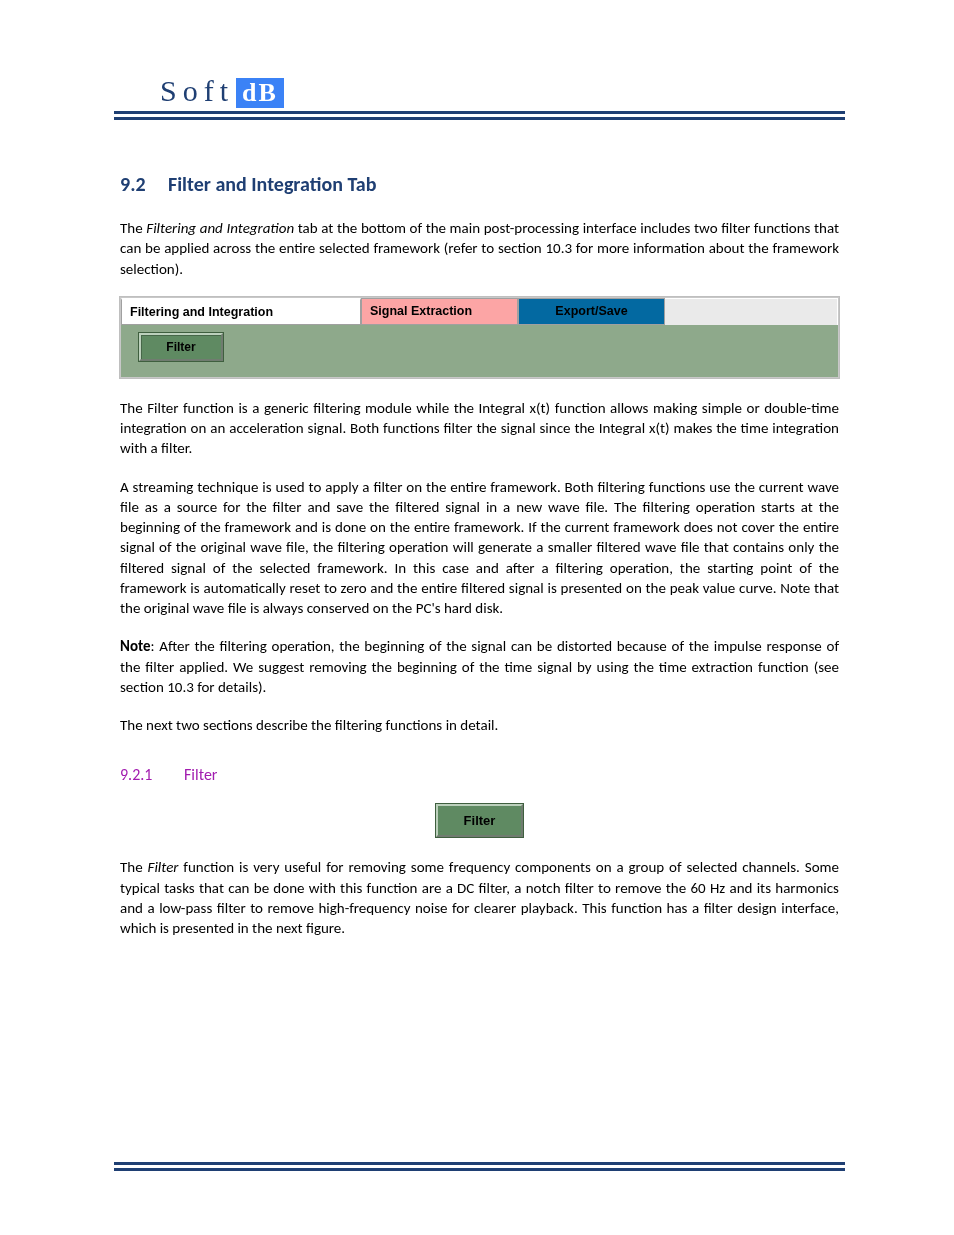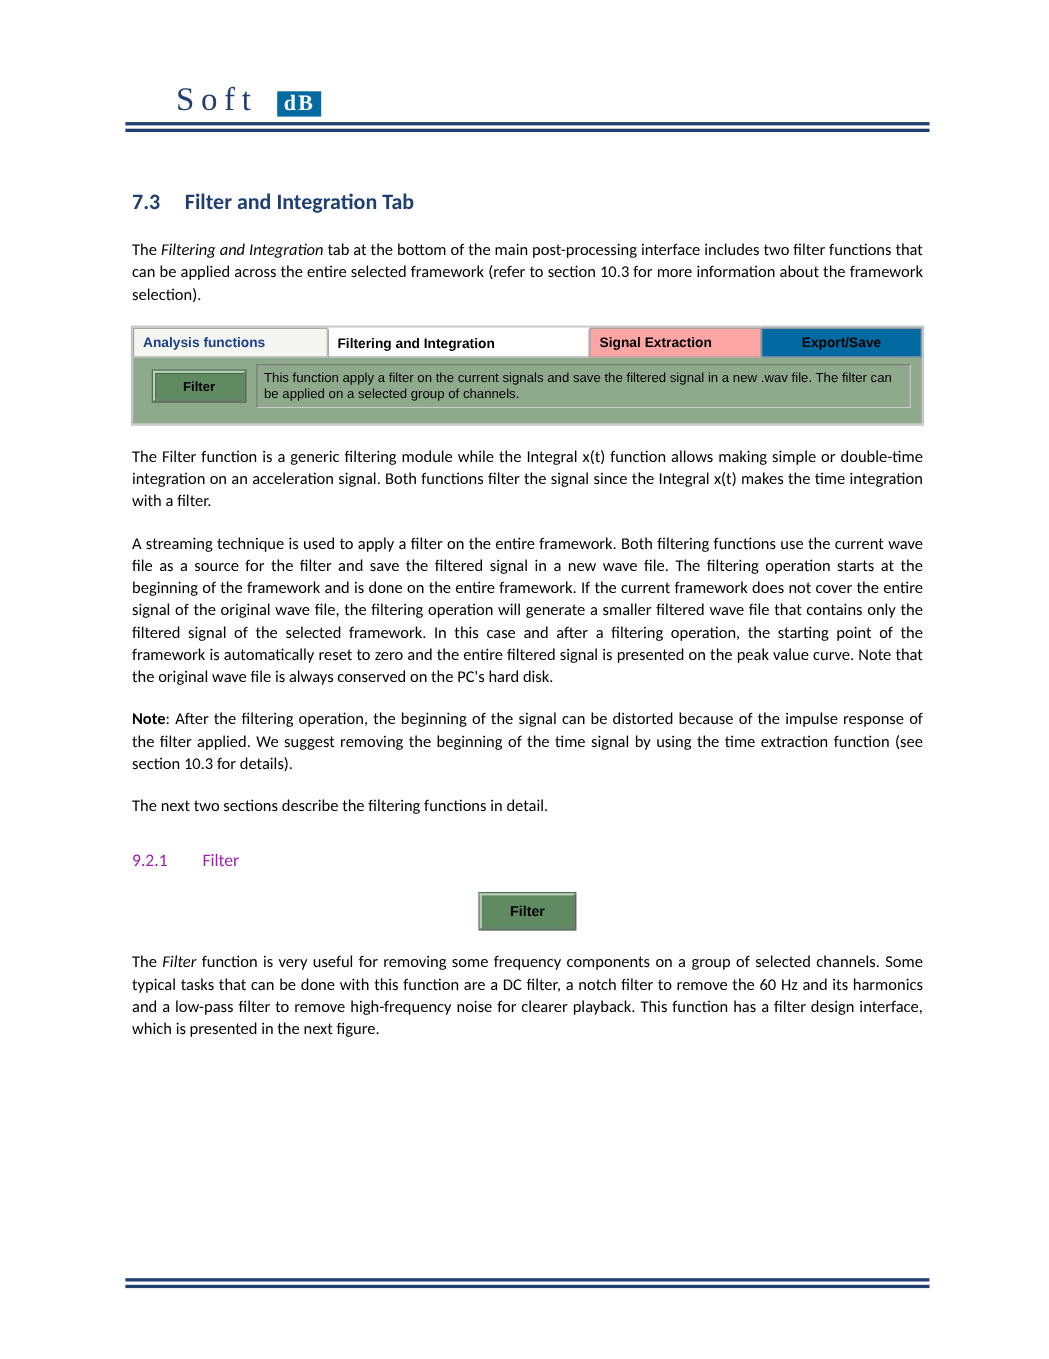--- a/index.html
+++ b/index.html
@@ -33,28 +33,28 @@
   }
   .logo-soft {
     font-family: "Times New Roman", serif;
     font-size: 30px;
     color: #1f3f73;
     letter-spacing: 6px;
     font-weight: normal;
   }
   .logo-db {
     display: inline-block;
-    background: #0369a1;
+    background: #3b82f6;
     color: #fff;
     font-family: "Times New Roman", serif;
     font-weight: bold;
-    font-size: 20px;
+    font-size: 26px;
     padding: 0 6px;
     letter-spacing: 2px;
-    margin-left: 18px;
+    margin-left: 2px;
   }
 
   .h-section {
     color: #1f3f73;
     font-weight: bold;
     font-size: 20px;
     margin: 0 0 22px 0;
   }
   .h-section .num { display:inline-block; width:48px; }
   .h-sub {
@@ -162,38 +162,36 @@
 
   <div class="logo-row">
     <div class="logo-row-inner">
       <span class="logo-box">
         <span class="logo-soft">Soft</span><span class="logo-db">dB</span>
       </span>
     </div>
   </div>
 
   <div class="h-section">
-    <span class="num">7.3</span><span>Filter and Integration Tab</span>
+    <span class="num">9.2</span><span>Filter and Integration Tab</span>
   </div>
 
   <p class="body">
     <span>The </span><span class="italic">Filtering and Integration</span><span> tab at the bottom of the main post-processing interface includes two filter functions that can be applied across the entire selected framework (refer to section 10.3 for more information about the framework selection).</span>
   </p>
 
   <div class="tab-panel">
     <div class="tab-row">
-      <div class="tab analysis">Analysis functions</div>
       <div class="tab filtering">Filtering and Integration</div>
       <div class="tab signal">Signal Extraction</div>
       <div class="tab export">Export/Save</div>
     </div>
     <div class="tab-body">
       <div class="fn-row">
         <div class="fn-btn">Filter</div>
-        <div class="fn-desc">This function apply a filter on the current signals and save the filtered signal in a new .wav file. The filter can be applied on a selected group of channels.</div>
       </div>
     </div>
   </div>
 
   <p class="body">The Filter function is a generic filtering module while the Integral x(t) function allows making simple or double-time integration on an acceleration signal. Both functions filter the signal since the Integral x(t) makes the time integration with a filter.</p>
   <p class="body">A streaming technique is used to apply a filter on the entire framework. Both filtering functions use the current wave file as a source for the filter and save the filtered signal in a new wave file. The filtering operation starts at the beginning of the framework and is done on the entire framework. If the current framework does not cover the entire signal of the original wave file, the filtering operation will generate a smaller filtered wave file that contains only the filtered signal of the selected framework. In this case and after a filtering operation, the starting point of the framework is automatically reset to zero and the entire filtered signal is presented on the peak value curve. Note that the original wave file is always conserved on the PC's hard disk.</p>
   <p class="body">
     <span class="bold">Note</span><span>: After the filtering operation, the beginning of the signal can be distorted because of the impulse response of the filter applied. We suggest removing the beginning of the time signal by using the time extraction function (see section 10.3 for details).</span>
   </p>
   <p class="body">The next two sections describe the filtering functions in detail.</p>

